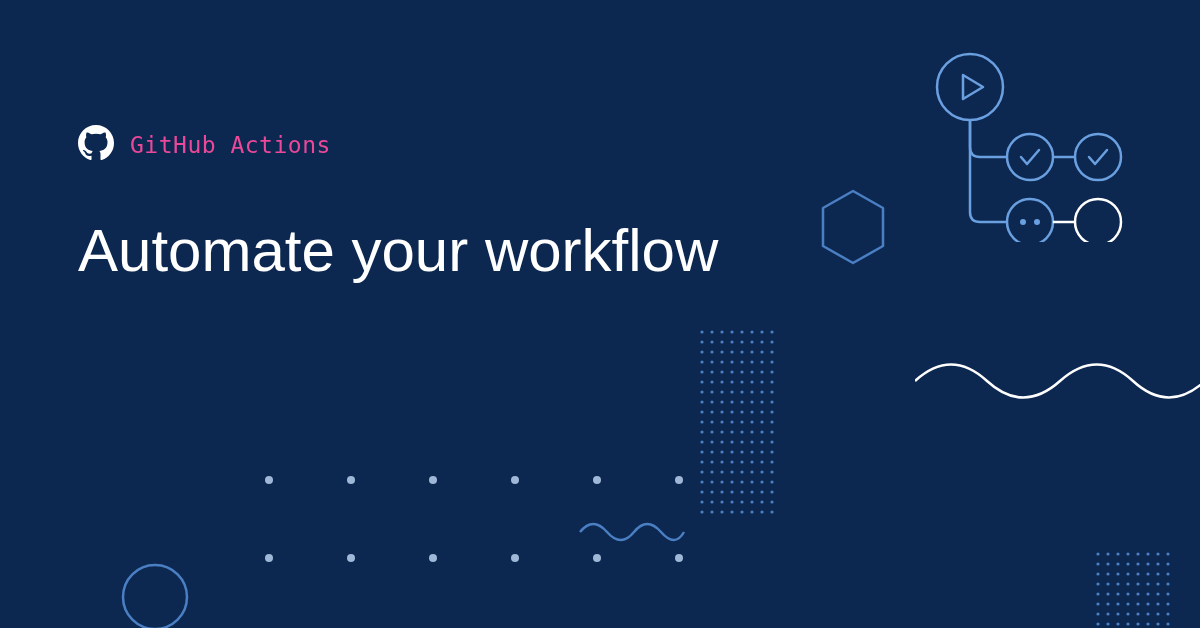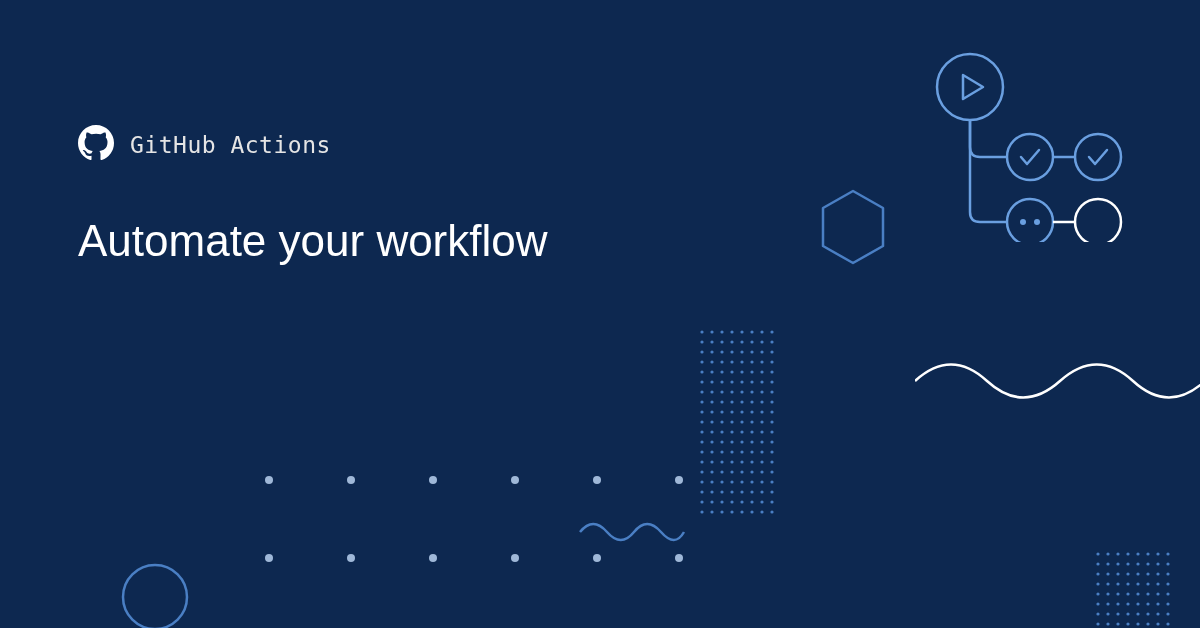--- a/index.html
+++ b/index.html
@@ -17,32 +17,32 @@
     }
     .brand {
       position: absolute;
       top: 125px;
       left: 78px;
       display: flex;
       align-items: center;
       gap: 16px;
     }
     .brand-label {
-      color: #e5e5e5;
+      color: #ec4899;
       font-family: ui-monospace, "SF Mono", Menlo, Consolas, monospace;
       font-size: 23px;
       font-weight: 400;
       letter-spacing: 0.5px;
     }
     .headline {
       position: absolute;
       top: 212px;
       left: 78px;
       color: #ffffff;
-      font-size: 44px;
+      font-size: 60px;
       font-weight: 400;
       line-height: 1.3;
     }
     .dot-row {
       position: absolute;
       display: flex;
       gap: 74px;
     }
     .dot-row .d {
       width: 8px;

